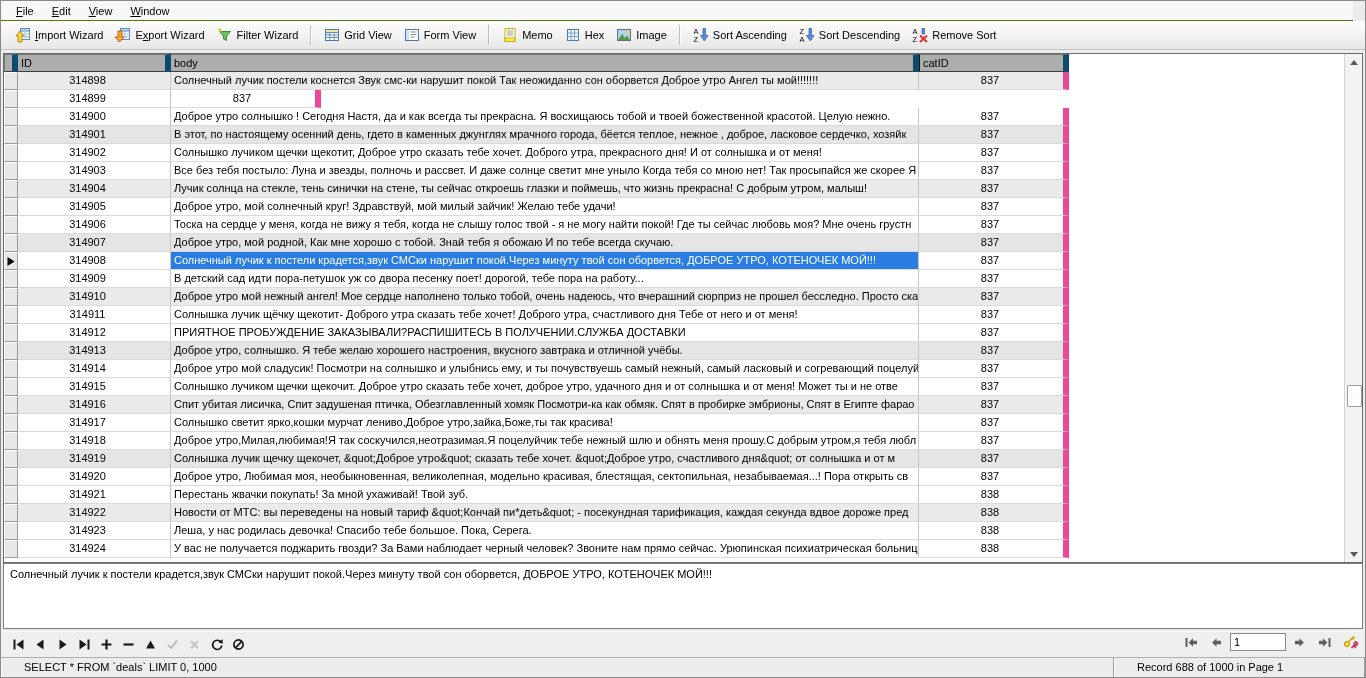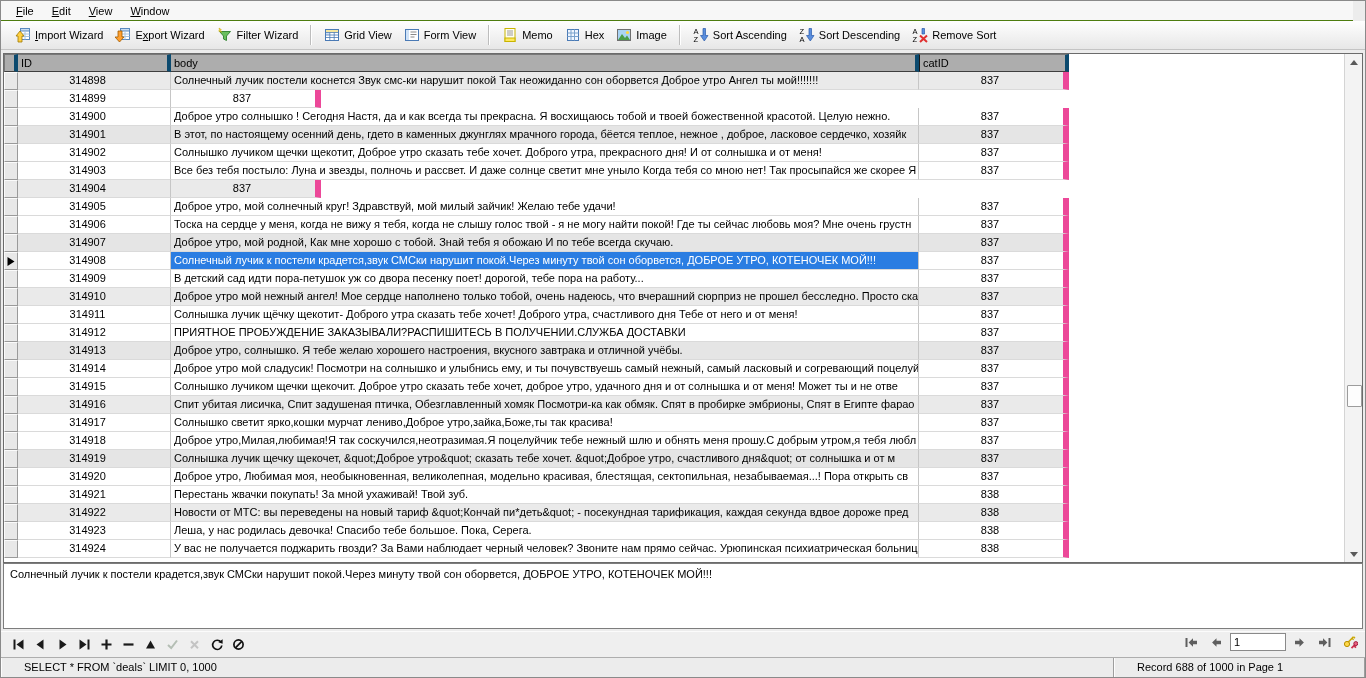--- a/index.html
+++ b/index.html
@@ -21,21 +21,21 @@
   
   .gridpanel{position:absolute;left:2px;right:2px;top:52px;height:508px;background:#fff;
     border:1px solid #6b6b6b;overflow:hidden;}
   .vscroll{position:absolute;top:0;right:0;width:17px;bottom:0;background:#f3f3f3;
     border-left:1px solid #d4d4d4;}
   .sbtn{position:absolute;left:0;width:17px;height:16px;display:flex;align-items:center;justify-content:center;}
   .sbtn.up{top:0;} .sbtn.down{bottom:0;}
   .sthumb{position:absolute;left:2px;top:331px;width:13px;height:20px;background:#fdfdfd;
     border:1px solid #9c9c9c;border-radius:1px;}
   .ghead{display:flex;height:18px;}
-  .ghead .hcell{box-sizing:border-box;background:#adadad;border-right:4px solid #0c4a6e;
+  .ghead .hcell{box-sizing:border-box;background:#adadad;border-right:6px solid #0c4a6e;
     border-bottom:1px solid #3e3e3e;border-top:1px solid #787878;line-height:16px;
     padding:0 3px;white-space:nowrap;overflow:hidden;}
   .hcorner{width:14px;border-left:1px solid #787878;}
   .hid{width:153px;} .hbody{width:748px;} .hcat{width:150px;border:1px solid #1a1a1a;}
   .grow{display:flex;height:18px;}
   .cell{box-sizing:border-box;border-right:1px solid #c6c6c6;border-bottom:1px solid #dadada;
     line-height:17px;white-space:nowrap;overflow:hidden;padding:0 3px;background:#fff;}
   .selcol{width:14px;padding:0;background:#e8e8e8;border:1px solid #9a9a9a;
     border-top-color:#fbfbfb;border-left-color:#fbfbfb;display:flex;align-items:center;justify-content:center;}
   .cid{width:153px;text-align:center;padding-right:16px;}
@@ -230,20 +230,21 @@
         </div>
         <div class="grow">
           <div class="cell selcol"></div>
           <div class="cell cid">314903</div>
           <div class="cell cbody">Все без тебя постыло: Луна и звезды, полночь и рассвет. И даже солнце светит мне уныло Когда тебя со мною нет! Так просыпайся же скорее Я</div>
           <div class="cell ccat">837</div>
         </div>
         <div class="grow">
           <div class="cell selcol"></div>
           <div class="cell cid tint-gray">314904</div>
+          <div class="cell cbody tint-gray">Лучик солнца на стекле, тень синички на стене, ты сейчас откроешь глазки и поймешь, что жизнь прекрасна! С добрым утром, малыш!</div>
           <div class="cell ccat tint-gray">837</div>
         </div>
         <div class="grow">
           <div class="cell selcol"></div>
           <div class="cell cid">314905</div>
           <div class="cell cbody">Доброе утро, мой солнечный круг! Здравствуй, мой милый зайчик! Желаю тебе удачи!</div>
           <div class="cell ccat">837</div>
         </div>
         <div class="grow">
           <div class="cell selcol"></div>

